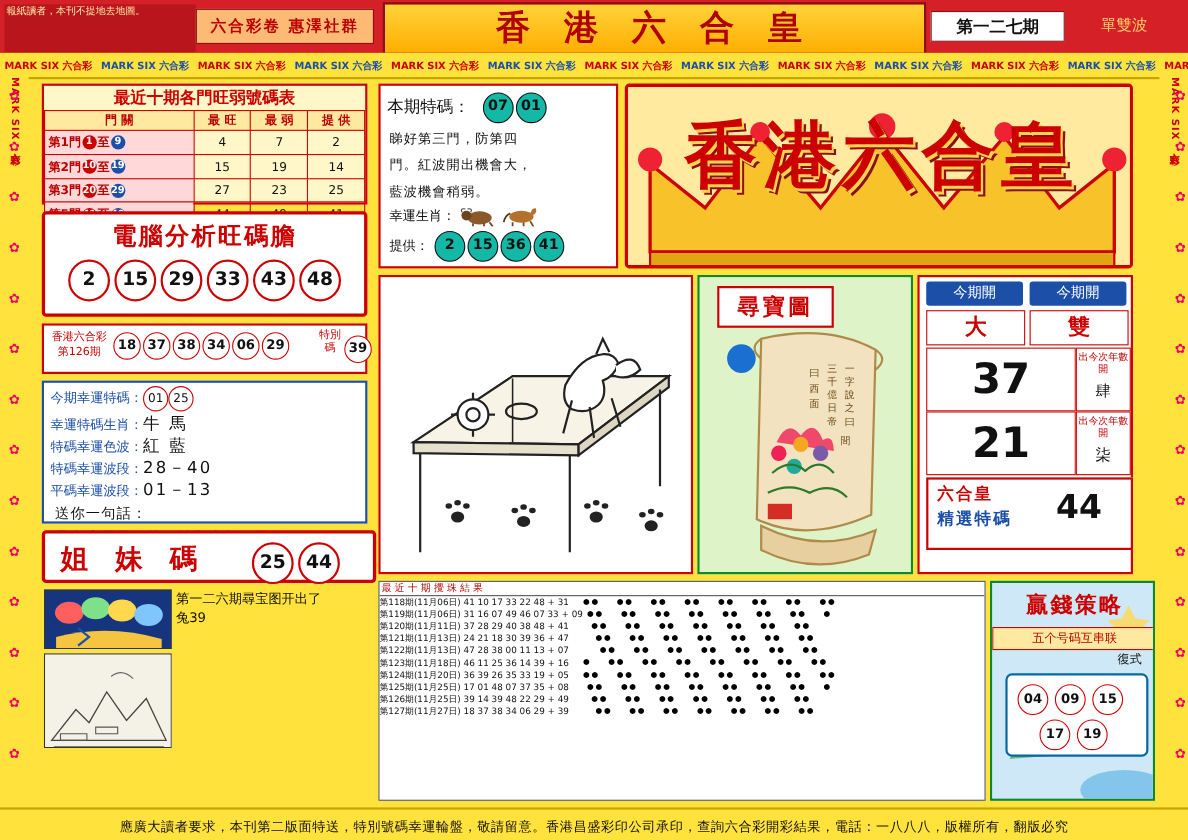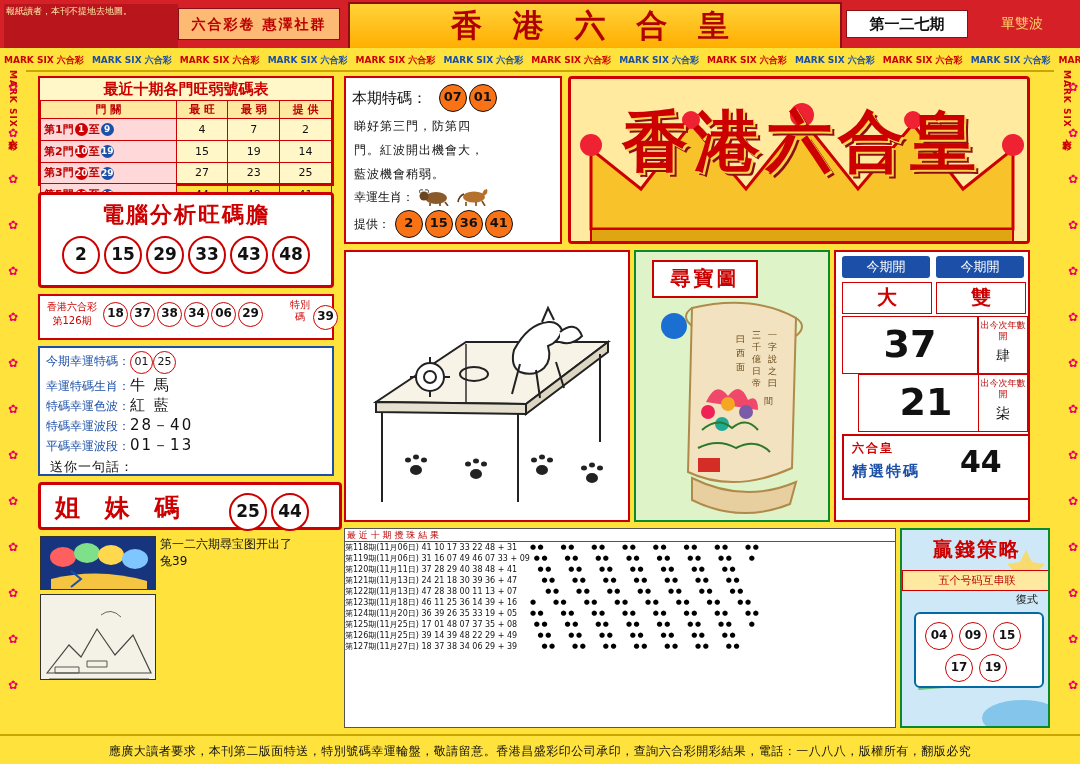--- a/index.html
+++ b/index.html
@@ -69,21 +69,21 @@
   
   #p-pic1{left:40px;top:536px;width:116px;height:54px;background:#1b3f8f;border:1px solid #333;overflow:hidden;}
   #p-pic2{left:40px;top:594px;width:116px;height:86px;background:#f2f0e6;border:1px solid #333;overflow:hidden;}
   #p-picnote{left:160px;top:536px;width:176px;height:60px;}
   #p-picnote .l1{font-size:12px;color:#111;line-height:17px;}
 
   
   #p-special{left:344px;top:76px;width:218px;height:168px;background:#fff;border:2px solid #c00;}
   #p-special .hd{font-size:15px;color:#111;margin:6px 0 0 6px;}
   #p-special .hd .bb{margin-left:6px;}
-  .ball-o{display:inline-block;width:26px;height:26px;line-height:24px;border-radius:50%;border:1px solid #111;background:#f97316;color:#111;font-size:13px;font-weight:bold;text-align:center;margin:0 1px;vertical-align:middle;}
+  .ball-o{display:inline-block;width:26px;height:26px;line-height:24px;border-radius:50%;border:1px solid #111;background:#14b8a6;color:#111;font-size:13px;font-weight:bold;text-align:center;margin:0 1px;vertical-align:middle;}
   #p-special .txt{font-size:12px;color:#111;line-height:19px;margin:5px 8px 0 8px;letter-spacing:1px;}
   #p-special .zod{font-size:12px;color:#111;margin:4px 0 0 8px;}
   #p-special .prov{font-size:12px;color:#111;margin:4px 0 0 8px;}
 
   
   #p-logo{left:568px;top:76px;width:462px;height:168px;background:#ffeaa0;border:3px solid #c00;border-radius:4px;overflow:hidden;}
   #p-logo .logo-text{position:absolute;left:0;top:18px;width:462px;text-align:center;font-size:66px;font-weight:bold;color:#c00;letter-spacing:6px;text-shadow:2px 2px 0 #ffd34d,4px 4px 0 #8a1015;}
 
   
   #p-illus{left:344px;top:250px;width:286px;height:272px;background:#fff;border:2px solid #c00;overflow:hidden;}
@@ -92,27 +92,27 @@
   #p-map{left:634px;top:250px;width:196px;height:272px;background:#dff3c8;border:2px solid #0a8a2c;overflow:hidden;}
   #p-map .cap{position:absolute;left:16px;top:8px;width:102px;height:34px;background:#fff;border:2px solid #c00;color:#c00;font-size:20px;font-weight:bold;text-align:center;line-height:32px;letter-spacing:3px;}
 
   
   #p-res{left:834px;top:250px;width:196px;height:272px;background:#fff;border:2px solid #c00;}
   .res-hd{position:absolute;top:4px;width:88px;height:22px;background:#1b4fa8;color:#fff;font-size:13px;text-align:center;line-height:22px;border-radius:3px;}
   #res-hd1{left:6px;}#res-hd2{left:100px;}
   .res-big{position:absolute;top:30px;width:88px;height:30px;border:1px solid #c00;color:#c00;font-size:20px;font-weight:bold;text-align:center;line-height:28px;background:#fff;}
   #res-big1{left:6px;}#res-big2{left:100px;}
   .res-num{position:absolute;left:6px;width:134px;height:56px;border:1px solid #c00;background:#fff;color:#111;font-size:38px;font-weight:bold;text-align:center;line-height:54px;}
-  #res-num1{top:64px;}#res-num2{top:122px;margin-left:16px;}
+  #res-num1{top:64px;}#res-num2{top:122px;}
   .res-side{position:absolute;left:142px;width:48px;height:56px;border:1px solid #c00;background:#fff;color:#b00;font-size:9px;text-align:center;}
   #res-side1{top:64px;}#res-side2{top:122px;}
   .res-side .cap2{display:block;margin-top:3px;line-height:11px;}
   .res-side .val{display:block;margin-top:5px;font-size:14px;color:#111;}
   #res-bottom{position:absolute;left:6px;top:182px;width:184px;height:62px;border:2px solid #c00;background:#fff;}
-  #res-bottom .t1{position:absolute;left:8px;top:4px;font-size:12px;font-weight:bold;color:#c00;letter-spacing:2px;}
+  #res-bottom .t1{position:absolute;left:8px;top:4px;font-size:15px;font-weight:bold;color:#c00;letter-spacing:2px;}
   #res-bottom .t2{position:absolute;left:8px;top:26px;font-size:15px;font-weight:bold;color:#1b4fa8;letter-spacing:2px;}
   #res-bottom .t3{position:absolute;left:116px;top:8px;font-size:30px;font-weight:bold;color:#111;}
 
   
   #p-hist{left:344px;top:528px;width:552px;height:200px;background:#fff;border:1px solid #555;overflow:hidden;}
   #p-hist .hdr{font-size:9px;color:#b00;border-bottom:1px solid #555;height:12px;line-height:12px;padding-left:2px;}
   #p-hist table{border-collapse:collapse;font-size:8px;width:100%;}
   #p-hist td{border:0;padding:0 0;height:11px;line-height:11px;white-space:nowrap;}
   #p-hist td.date{width:150px;color:#111;}
 

